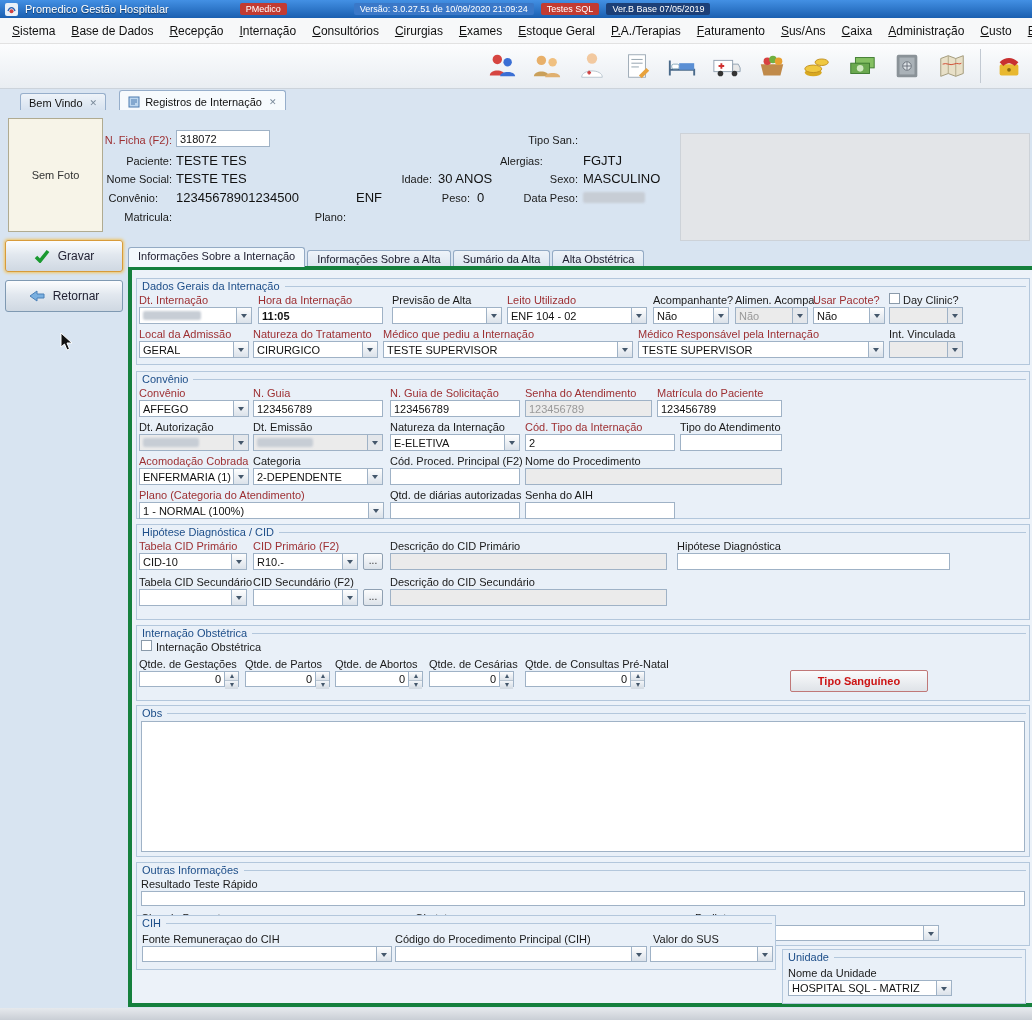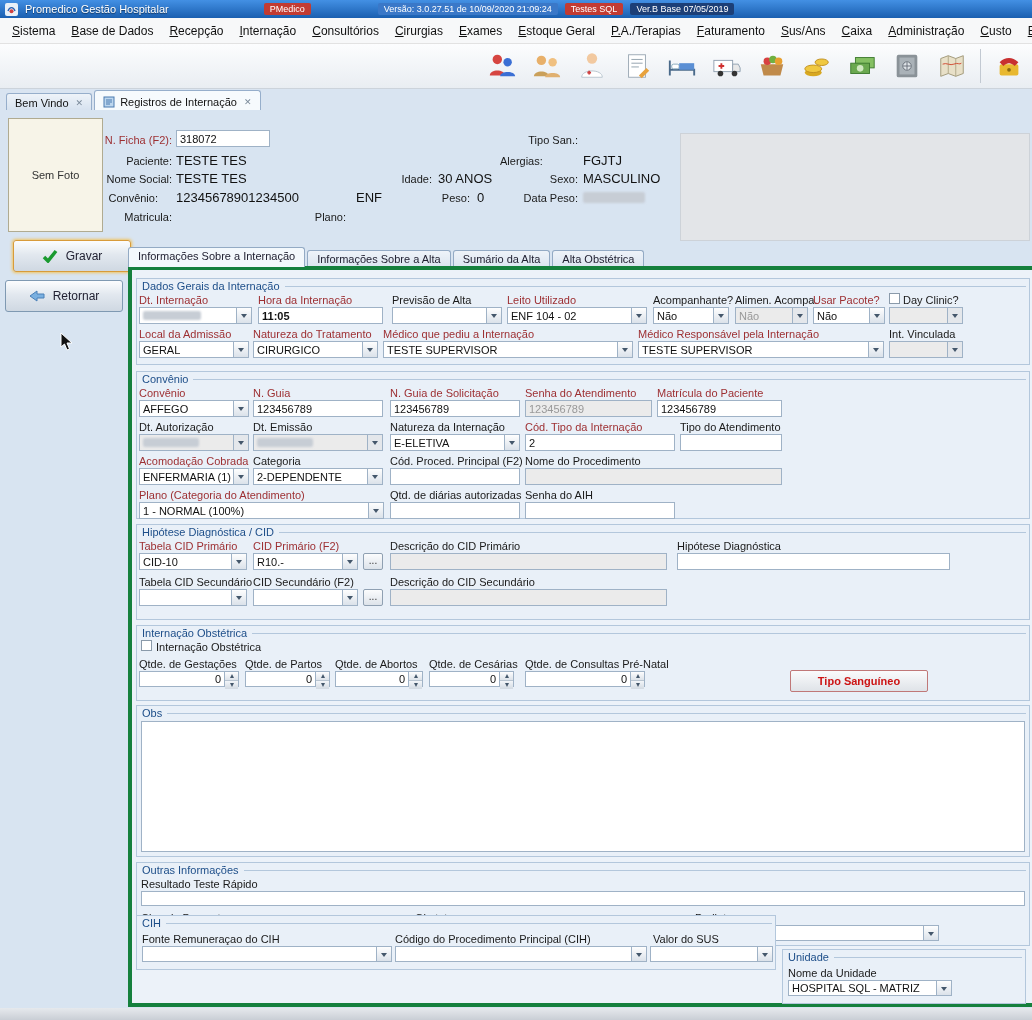--- a/index.html
+++ b/index.html
@@ -13,21 +13,21 @@
   
   .menubar{height:25px;background:#f7f8f9;border-bottom:1px solid #e2e2e2;display:flex;align-items:center;padding-left:4px}
   .menu-item{display:inline-block;padding:3px 8px;font-size:12px;color:#101010;white-space:nowrap}
   .menu-item::first-letter{text-decoration:underline}
   
   .toolbar{height:44px;background:linear-gradient(#fcfdfe,#e9edf2);border-bottom:1px solid #ccd3db;
            display:flex;align-items:center;justify-content:flex-end;gap:11px;padding-right:6px}
   .ticon{width:34px;height:34px;display:flex;align-items:center;justify-content:center}
   .tsep{width:1px;height:34px;background:#c2c9d2}
   
-  .doctabs{height:23px;background:#d9e4f1;display:flex;align-items:flex-end;padding-left:6px;gap:2px;border-bottom:1px solid #96aecb}
+  .doctabs{height:23px;background:#d9e4f1;display:flex;align-items:flex-end;padding-left:20px;gap:13px;border-bottom:1px solid #96aecb}
   .doctab{display:flex;align-items:center;gap:5px;font-size:11px;padding:0 8px;border:1px solid #96aecb;border-bottom:none;
           border-radius:3px 3px 0 0;background:linear-gradient(#eef3f9,#d4e0ee);height:19px;box-sizing:border-box;white-space:nowrap}
   .doctab.active{background:#f6fafd;height:22px}
   .tab-close{font-size:9px;color:#7a8a9a;margin-left:2px}
   
   .main{position:absolute;top:110px;left:0;width:1032px;height:898px;background:#d8e4f1}
   .photo{position:absolute;left:8px;top:8px;width:93px;height:112px;background:#f7f4e8;border:1px solid #b0ab91;
          display:flex;align-items:center;justify-content:center;color:#333}
   .sbtn{position:absolute;width:116px;height:30px;border:1px solid #7f99b2;border-radius:3px;
         background:linear-gradient(#fcfdfe,#e2e8ef 45%,#cfd8e2);display:flex;align-items:center;justify-content:center;gap:8px;
@@ -79,21 +79,21 @@
 
   <div class="titlebar">
     <span style="display:flex">
       <svg width="13" height="13" viewBox="0 0 13 13">
           <rect width="13" height="13" rx="2" fill="#e8f0f8"></rect>
           <path d="M3 8c1.5-4.5 5.5-4.5 7 0" stroke="#2860b0" fill="none" stroke-width="1.4"></path>
           <circle cx="6.5" cy="8.2" r="2" fill="#d04040"></circle>
         </svg>
     </span>
     <span class="title-text">Promedico Gestão Hospitalar</span>
-    <span class="badge red" style="margin-left:88px">PMedico</span>
+    <span class="badge red" style="margin-left:64px">PMedico</span>
     <span class="badge blue" style="margin-left:60px">Versão: 3.0.27.51 de 10/09/2020 21:09:24</span>
     <span class="badge red">Testes SQL</span>
     <span class="badge navy">Ver.B  Base 07/05/2019</span>
   </div>
 
   <div class="menubar">
     <span class="menu-item">Sistema</span>
     <span class="menu-item">Base de Dados</span>
     <span class="menu-item">Recepção</span>
     <span class="menu-item">Internação</span>
@@ -219,21 +219,21 @@
       <span>Registros de Internação</span>
       <span class="tab-close">✕</span>
     </div>
   </div>
 
   <div class="main">
 
     <div class="photo">
         <span>Sem Foto</span>
       </div>
-    <div class="sbtn focus" style="left:13px;top:130px">
+    <div class="sbtn focus" style="left:5px;top:130px">
       <span style="display:flex">
           <svg width="16" height="14" viewBox="0 0 16 14">
             <path d="M2 8l4 4 8-10" stroke="#1a9a30" stroke-width="3.5" fill="none"></path>
           </svg>
         </span>
       <span>Gravar</span>
     </div>
     <div class="sbtn" style="left:5px;top:170px">
       <span style="display:flex">
           <svg width="16" height="12" viewBox="0 0 16 12">

